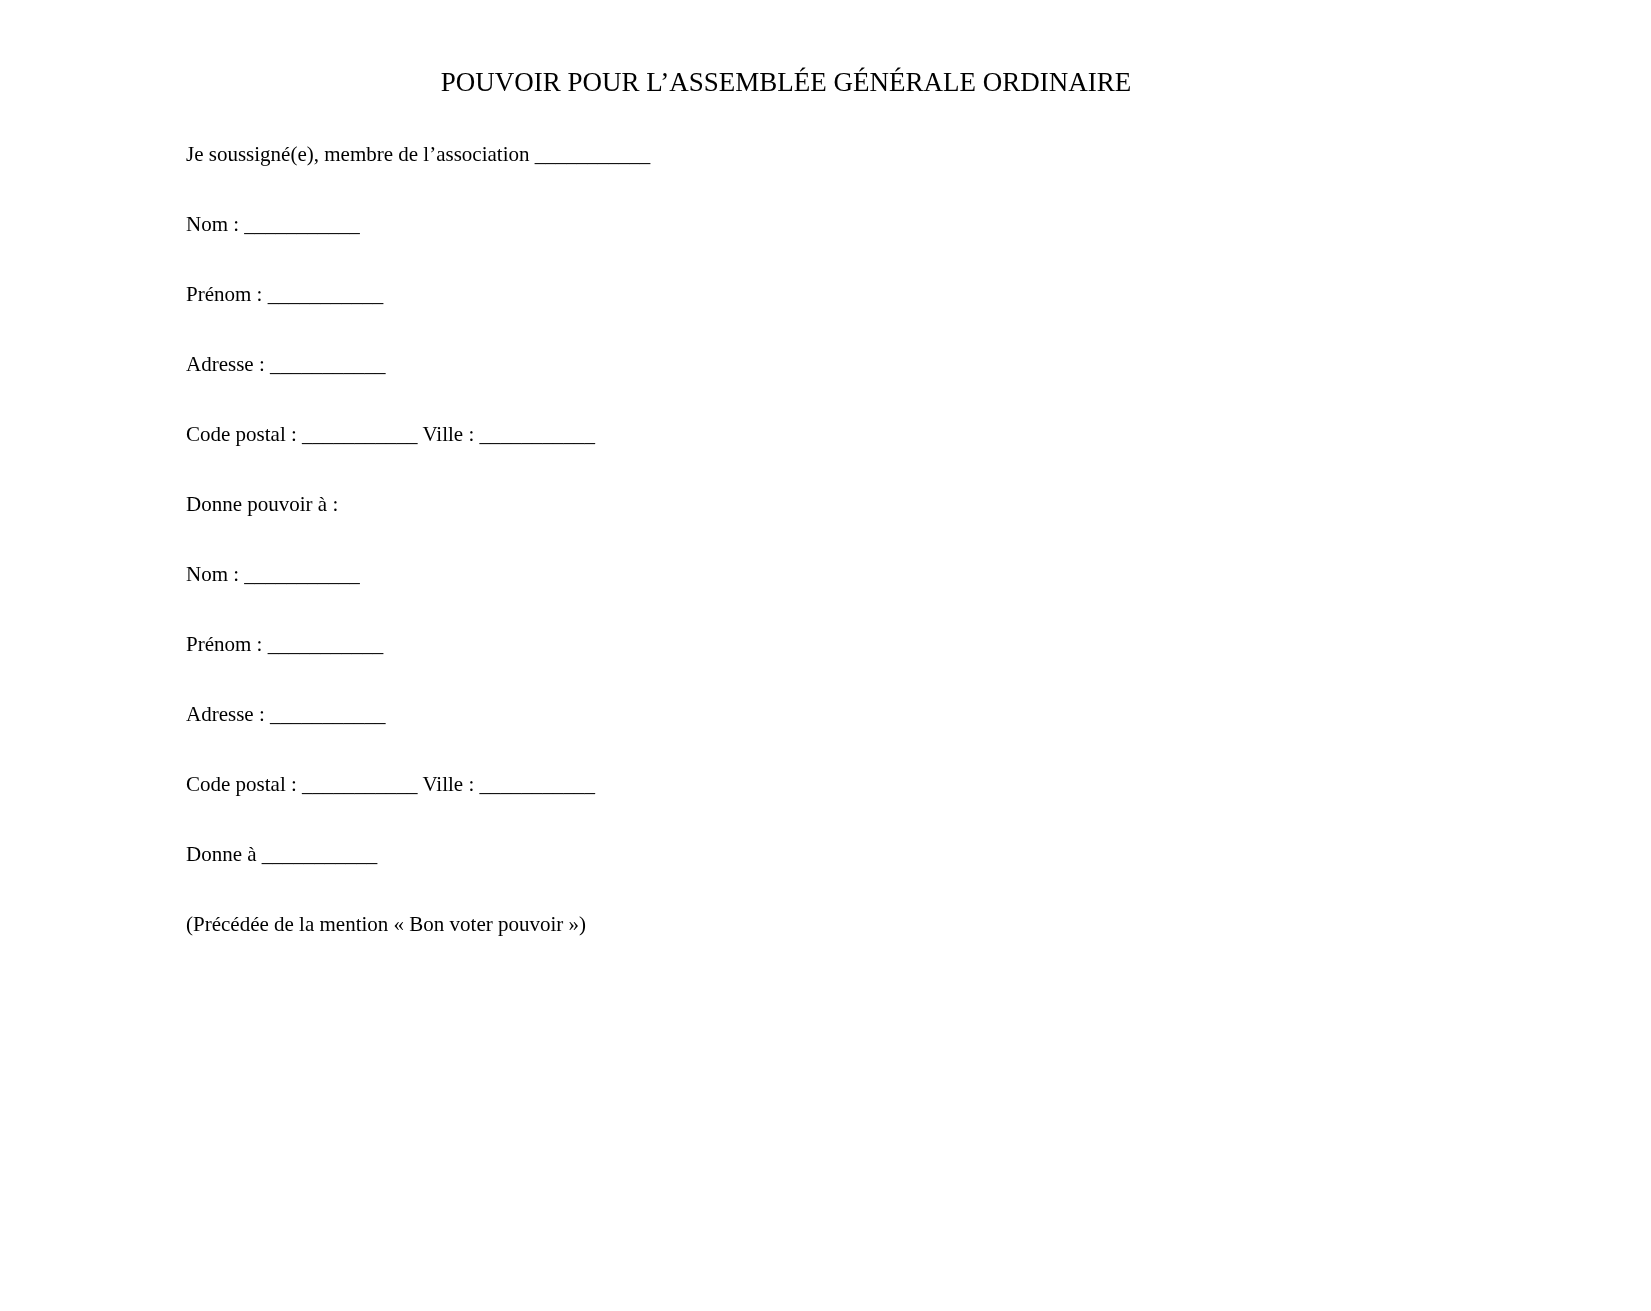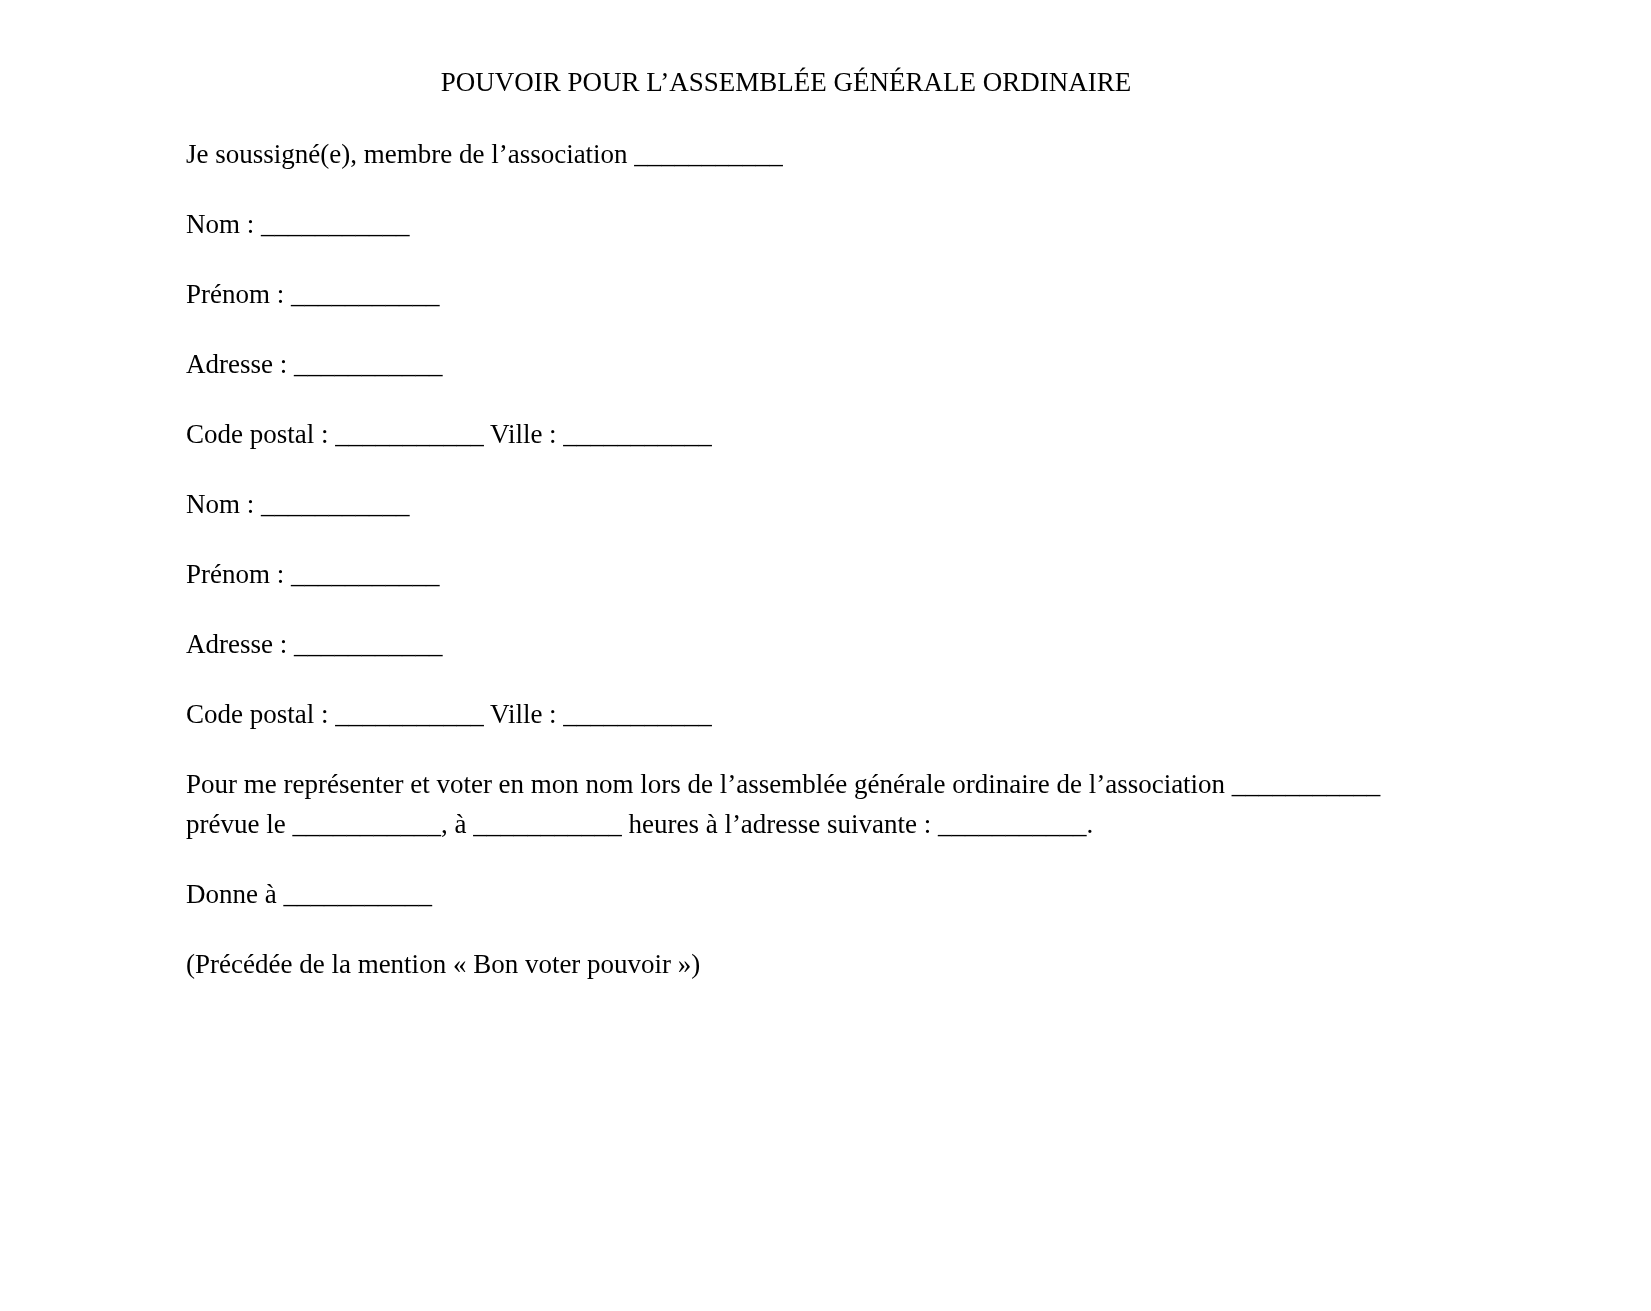--- a/index.html
+++ b/index.html
@@ -28,21 +28,21 @@
     margin: 0 0 32px 0;
     font-size: 27px;
     font-weight: normal;
     line-height: 40px;
     text-align: center;
     white-space: nowrap;
   }
   .line {
     width: 1200px;
     margin: 0 0 30px 0;
-    font-size: 27px;
+    font-size: 21px;
     line-height: 40px;
     white-space: nowrap;
   }
 </style>
 </head>
 <body>
 
 <div class="page">
   <div class="content">
 
@@ -51,30 +51,30 @@
     <p class="line">Je soussigné(e), membre de l’association ___________</p>
 
     <p class="line">Nom : ___________</p>
 
     <p class="line">Prénom : ___________</p>
 
     <p class="line">Adresse : ___________</p>
 
     <p class="line">Code postal : ___________ Ville : ___________</p>
 
+    <p class="line">Donne pouvoir à :</p>
 
     <p class="line">Nom : ___________</p>
 
     <p class="line">Prénom : ___________</p>
 
     <p class="line">Adresse : ___________</p>
 
     <p class="line">Code postal : ___________ Ville : ___________</p>
 
-    <p class="line"><span>Pour me représenter et voter en mon nom lors de l’assemblée générale ordinaire de l’association ___________</span><br><span>prévue le ___________, à ___________ heures à l’adresse suivante : ___________.</span></p>
 
     <p class="line">Donne à ___________</p>
 
 
 
     <p class="line">(Précédée de la mention « Bon voter pouvoir »)</p>
 
   </div>
 </div>
 

